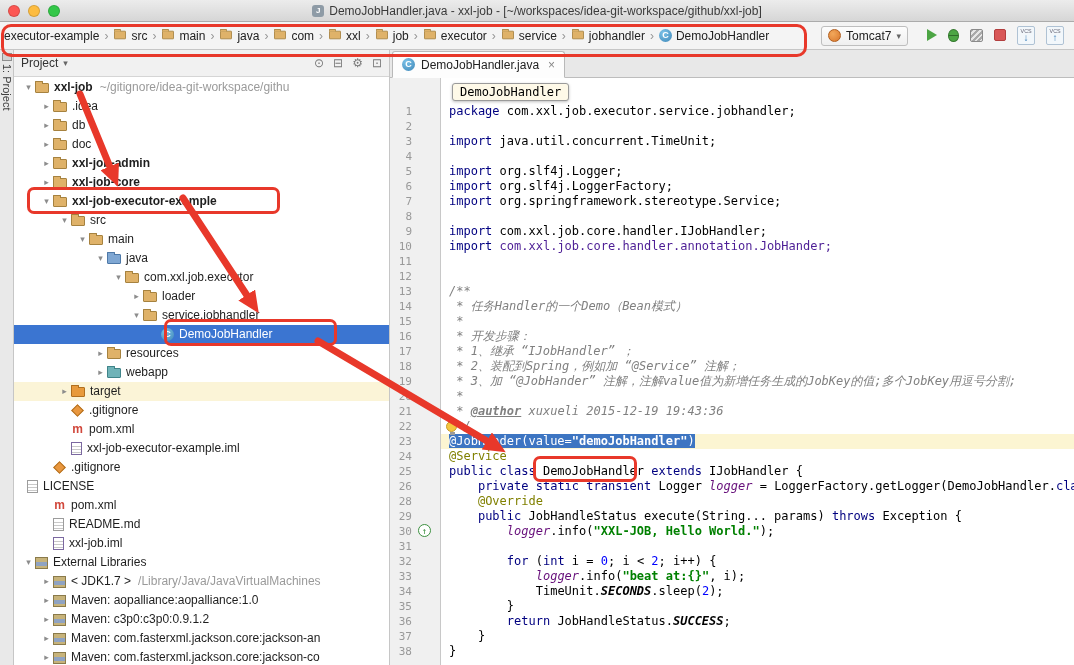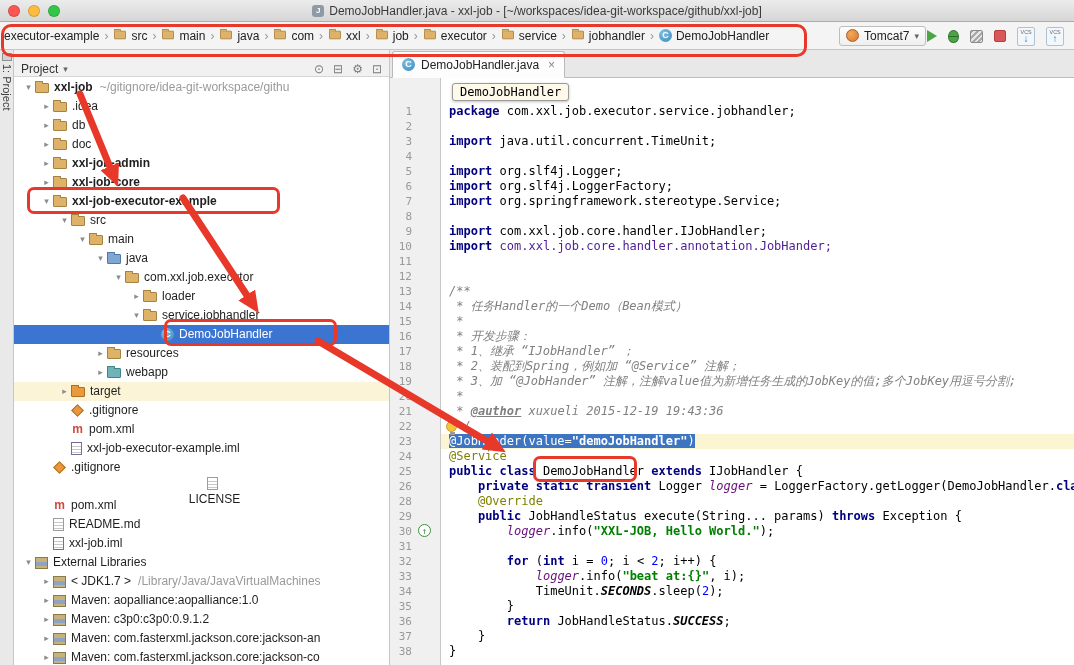--- a/index.html
+++ b/index.html
@@ -16,21 +16,21 @@
   .title-ico{width:12px;height:12px;border-radius:3px;background:#8E9BA6;color:#fff;
     font-size:8px;font-weight:bold;text-align:center;line-height:12px}
 
   
   .navbar{position:absolute;top:22px;left:0;right:0;height:28px;background:#F4F4F4;
     border-bottom:1px solid #C6C6C6;display:flex;align-items:center}
   .crumbs{display:flex;align-items:center;height:100%;padding-left:3px;white-space:nowrap;
     overflow:hidden;flex:1}
   .crumb{display:inline-flex;align-items:flex-start;gap:4px;padding:0 1px}
   .crumb-sep{color:#969696;margin:0 4px;font-size:12px}
-  .runbar{display:flex;align-items:flex-end;gap:1px;padding-right:10px;flex:none}
+  .runbar{display:flex;align-items:flex-start;gap:19px;padding-right:10px;flex:none}
   .server-select{display:inline-flex;align-items:center;gap:5px;border:1px solid #BEBEBE;
     border-radius:3px;background:linear-gradient(#FDFDFD,#EFEFEF);padding:2px 6px}
   .chev{font-size:9px;color:#666}
   .rbicons{display:flex;align-items:center;gap:11px}
   .rico{display:inline-flex;align-items:center;justify-content:center}
   .rico-tomcat{width:13px;height:13px;border-radius:50%;background:radial-gradient(circle at 35% 35%,#F2A85B,#D9772C);border:1px solid #B05E1E}
   .run-icon{width:0;height:0;border-left:10px solid #4CA544;border-top:6px solid transparent;border-bottom:6px solid transparent}
   .debug-icon{width:11px;height:13px;background:#4CA544;border-radius:50% 50% 46% 46%;position:relative;border:1px solid #377A31}
   .debug-icon::after{content:"";position:absolute;left:0;right:0;top:5px;height:1px;background:#2E6B2A}
   .coverage-icon{width:13px;height:13px;border:1px solid #8A8A8A;border-radius:2px;
@@ -45,21 +45,21 @@
   .main{position:absolute;top:50px;left:0;right:0;bottom:0;display:flex}
   .stripe{width:14px;background:#E9E9E9;border-right:1px solid #C6C6C6;position:relative;flex:none}
   .stripe-win{position:absolute;top:3px;left:2px;width:10px;height:8px;border:1px solid #8F8F8F;background:#D2D2D2}
   .stripe-label{position:absolute;top:14px;left:13px;transform:rotate(90deg);transform-origin:0 0;
     font-size:11px;color:#3F3F3F;white-space:nowrap}
 
   
   .project{width:376px;flex:none;background:#FFF;border-right:1px solid #C6C6C6;
     display:flex;flex-direction:column;overflow:hidden}
   .proj-header{height:27px;flex:none;background:#F1F1F1;border-bottom:1px solid #D5D5D5;
-    display:flex;align-items:flex-end;padding:0 7px;gap:5px}
+    display:flex;align-items:center;padding:0 7px;gap:5px}
   .ph-title{display:inline-flex;align-items:center;gap:5px;color:#333}
   .ph-spacer{flex:1}
   .ph-icons{display:inline-flex;gap:9px}
   .ph-ico{color:#7B7B7B;font-size:12px}
   .tree{flex:1;overflow:hidden;padding-top:1px}
   .trow{height:19px;line-height:19px;display:flex;align-items:center;white-space:nowrap}
   .trow .arrow{width:13px;flex:none;text-align:center;font-size:9px;color:#8C8C8C}
   .ti{flex:none;margin-right:5px;display:inline-block}
   .tlabel{color:#1E1E1E}
   .b{font-weight:bold}
@@ -96,21 +96,21 @@
   .codewrap{flex:1;position:relative;overflow:hidden;
     font-family:"DejaVu Sans Mono","DejaVu Sans",monospace;font-size:12px}
   .gutterbg{position:absolute;top:0;bottom:0;left:0;width:51px;background:#F0F0F0;border-right:1px solid #C8C8C8}
   .codelines{position:absolute;top:26px;left:0;right:0}
   .cl{display:flex;height:15px;line-height:15px;white-space:pre}
   .ln{flex:none;width:51px;padding-right:29px;text-align:right;color:#999;font-size:11px}
   .cb{flex:1;padding-left:8px;overflow:hidden}
   .cl.caret .cb{background:#FCF5D2}
   .sel{background:#3D75C2}
   .sel span{color:#FFF !important}
-  .tk-kw{color:#000080;font-weight:bold}
+  .tk-kw{color:#000080;font-weight:normal}
   .tk-pl{color:#000}
   .tk-st{color:#008000;font-weight:bold}
   .tk-cm{color:#808080;font-style:italic}
   .tk-dt{color:#808080;font-style:italic;font-weight:bold;text-decoration:underline}
   .tk-an{color:#808000}
   .tk-nm{color:#0000FF}
   .tk-fd{color:#660E7A;font-style:italic}
   .tk-sc{color:#000000;font-style:italic;font-weight:bold}
   .tk-gr{color:#4c1d95}
   .tag-box{position:absolute;top:5px;left:62px;background:#FEF9E8;border:1px solid #9A9A9A;
@@ -339,21 +339,21 @@
         <div class="trow" style="padding-left: 44px;">
           <span class="arrow"></span>
           <span class="ti ti-file ti-iml"></span>
           <span class="tlabel">xxl-job-executor-example.iml</span>
         </div>
         <div class="trow" style="padding-left: 26px;">
           <span class="arrow"></span>
           <span class="ti ti-git"></span>
           <span class="tlabel">.gitignore</span>
         </div>
-        <div class="trow" style="padding-left: 26px; flex-direction: column;">
+        <div class="trow" style="">
           <span class="arrow"></span>
           <span class="ti ti-file"></span>
           <span class="tlabel">LICENSE</span>
         </div>
         <div class="trow" style="padding-left: 26px;">
           <span class="arrow"></span>
           <span class="ti ti-maven">m</span>
           <span class="tlabel">pom.xml</span>
         </div>
         <div class="trow" style="padding-left: 26px;">

